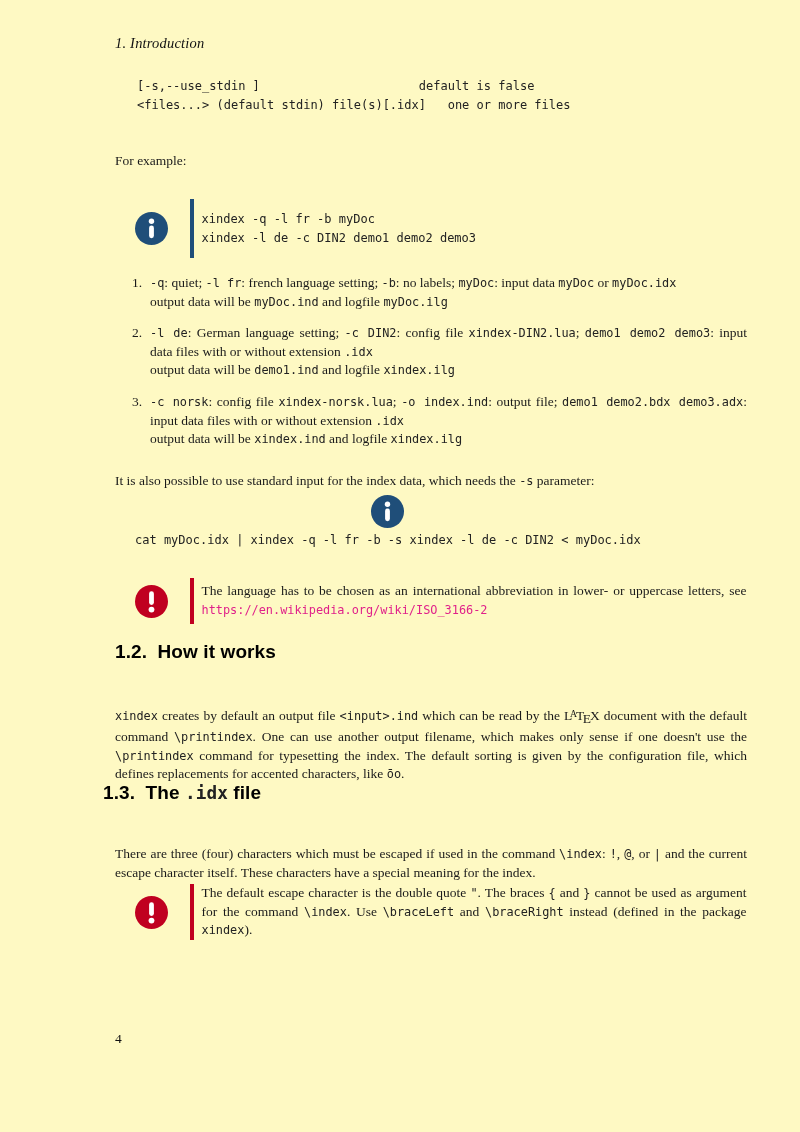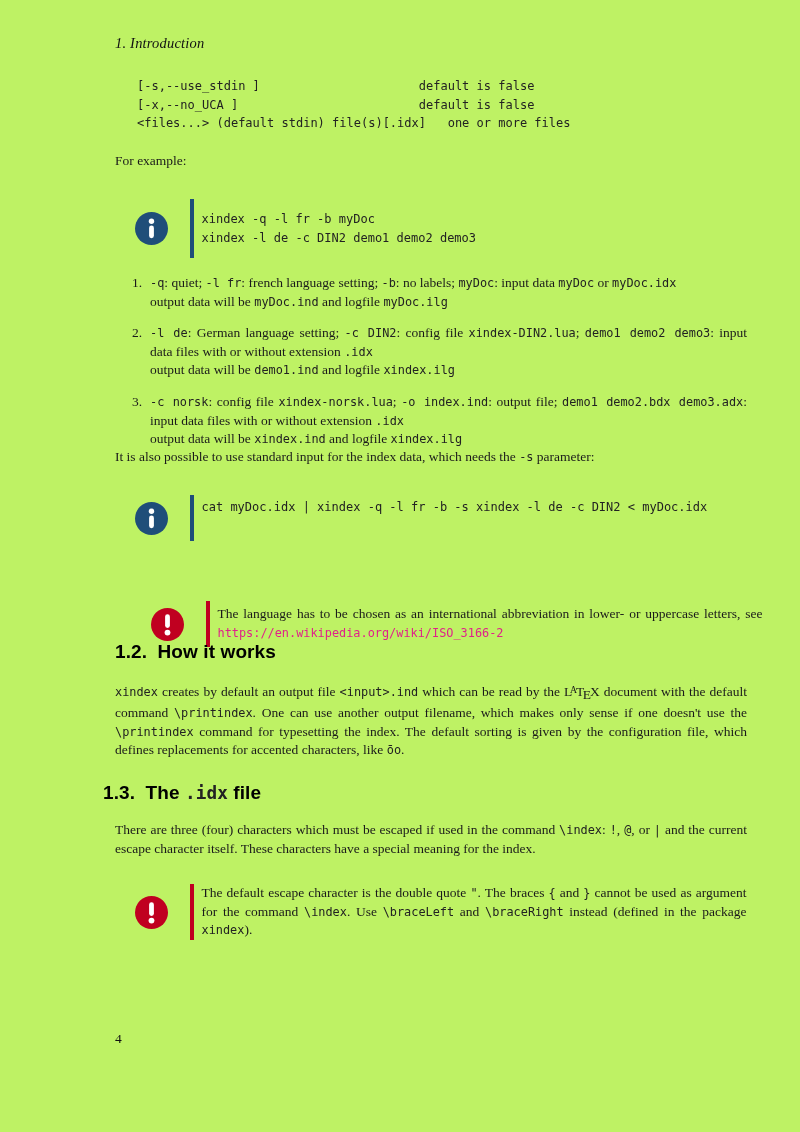--- a/index.html
+++ b/index.html
@@ -1,21 +1,21 @@
 <!DOCTYPE html>
 <html style="--info-blue: #1f4e79; --warn-red: #c00020; --link-pink: #e0218a;"><head>
 <meta charset="utf-8">
 <style>
   * { margin: 0; padding: 0; box-sizing: border-box; }
   html, body { background: #ffffff; }
   .page {
     position: relative;
     width: 800px;
     height: 1132px;
-    background: #bef264;
+    background: #fef9c3;
     font-family: "Liberation Serif", serif;
     font-size: 13.5px;
     line-height: 18.6px;
     color: #1a1a1a;
     overflow: hidden;
   }
   .abs { position: absolute; }
 
   
   .running-header {
@@ -59,21 +59,21 @@
     font-size: 0.88em;
     color: var(--link-pink, #e0218a);
     text-decoration: none;
   }
 
   
   .num-list { width: 632px; }
   .num-item { position: relative; padding-left: 35px; margin-bottom: 13px; text-align: justify; }
   .num-item .marker { position: absolute; left: 17px; top: 0; }
 
-  .para { width: 632px; text-align: justify; }
+  .para { width: 632px; text-align: justify; margin-top: 24px; }
 
   
   .sec-heading {
     font-family: "Liberation Sans", sans-serif;
     font-weight: bold;
     font-size: 19px;
     color: #000;
     letter-spacing: 0.1px;
   }
   .sec-heading .sec-num { margin-right: 0.55em; }
@@ -89,21 +89,20 @@
 </style>
 </head>
 <body>
 
 <div class="page">
 
   <div class="abs running-header" style="left:115px; top:34px;">1. Introduction</div>
 
   <div class="abs" style="left:137px; top:77px;">
     <div class="codeline">[-s,--use_stdin ]                      default is false</div>
-    <div class="codeline">[-x,--no_UCA ]                         default is false</div>
     <div class="codeline">&lt;files...&gt; (default stdin) file(s)[.idx]   one or more files</div>
   </div>
 
   <div class="abs" style="left:115px; top:152px;">For example:</div>
 
   <div class="abs admon" style="left:135px; top:199px; height:59px;">
     <div class="icon-wrap">
       <svg viewBox="0 0 33 33">
         <circle cx="16.5" cy="16.5" r="16.5" fill="var(--info-blue)"></circle>
         <circle cx="16.5" cy="9.3" r="2.7" fill="#ffffff"></circle>
@@ -127,35 +126,35 @@
       <span><span class="mono">-l de</span><span>: German language setting; </span><span class="mono">-c DIN2</span><span>: config file </span><span class="mono">xindex-DIN2.lua</span><span>; </span><span class="mono">demo1 demo2 demo3</span><span>: input data files with or without extension </span><span class="mono">.idx</span><br><span>output data will be </span><span class="mono">demo1.ind</span><span> and logfile </span><span class="mono">xindex.ilg</span></span>
     </div>
     <div class="num-item">
       <span class="marker">3.</span>
       <span><span class="mono">-c norsk</span><span>: config file </span><span class="mono">xindex-norsk.lua</span><span>; </span><span class="mono">-o index.ind</span><span>: output file; </span><span class="mono">demo1 demo2.bdx demo3.adx</span><span>: input data files with or without extension </span><span class="mono">.idx</span><br><span>output data will be </span><span class="mono">xindex.ind</span><span> and logfile </span><span class="mono">xindex.ilg</span></span>
     </div>
   </div>
 
   <div class="abs para" style="left:115px; top:448px;"><span>It is also possible to use standard input for the index data, which needs the </span><span class="mono">-s</span><span> parameter:</span></div>
 
-  <div class="abs admon" style="left:135px; top:495px; height:46px;">
+  <div class="abs admon" style="left:135px; top:495px; height:46px;flex-direction:column;">
     <div class="icon-wrap">
       <svg viewBox="0 0 33 33">
         <circle cx="16.5" cy="16.5" r="16.5" fill="var(--info-blue)"></circle>
         <circle cx="16.5" cy="9.3" r="2.7" fill="#ffffff"></circle>
         <rect x="14.1" y="13.6" width="4.8" height="12.6" rx="2.4" fill="#ffffff"></rect>
       </svg>
     </div>
     <div class="vbar blue"></div>
     <div class="admon-body" style="align-self:flex-start; padding-top:3px;">
       <div class="codeline">cat myDoc.idx | xindex -q -l fr -b -s xindex -l de -c DIN2 &lt; myDoc.idx</div>
     </div>
   </div>
 
-  <div class="abs admon" style="left:151px; top:578px; height:46px;margin-top:23px;">
+  <div class="abs admon" style="left:135px; top:578px; height:46px;">
     <div class="icon-wrap">
       <svg viewBox="0 0 33 33">
         <circle cx="16.5" cy="16.5" r="16.5" fill="var(--warn-red)"></circle>
         <rect x="14.1" y="6.3" width="4.8" height="13.6" rx="2.4" fill="#ffffff"></rect>
         <circle cx="16.5" cy="24.6" r="2.9" fill="#ffffff"></circle>
       </svg>
     </div>
     <div class="vbar red"></div>
     <div class="admon-body">
       <div class="admon-text"><span>The language has to be chosen as an international abbreviation in lower- or uppercase letters, see </span><a href="#" class="link">https://en.wikipedia.org/wiki/ISO_3166-2</a></div>

